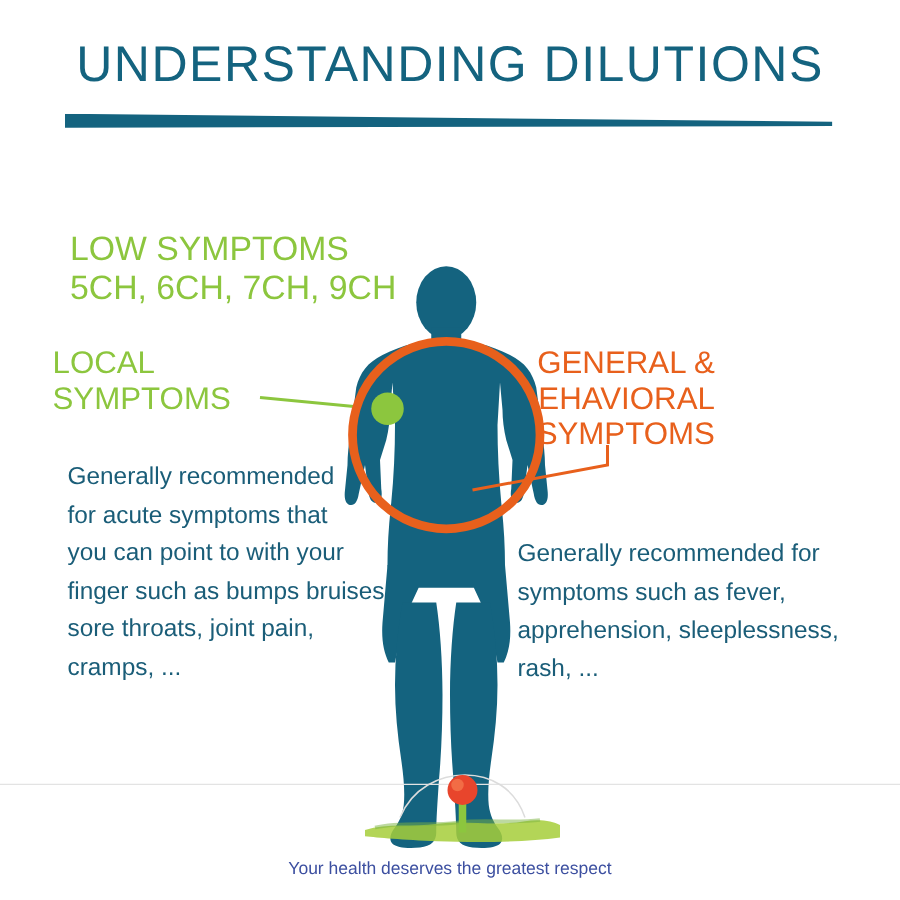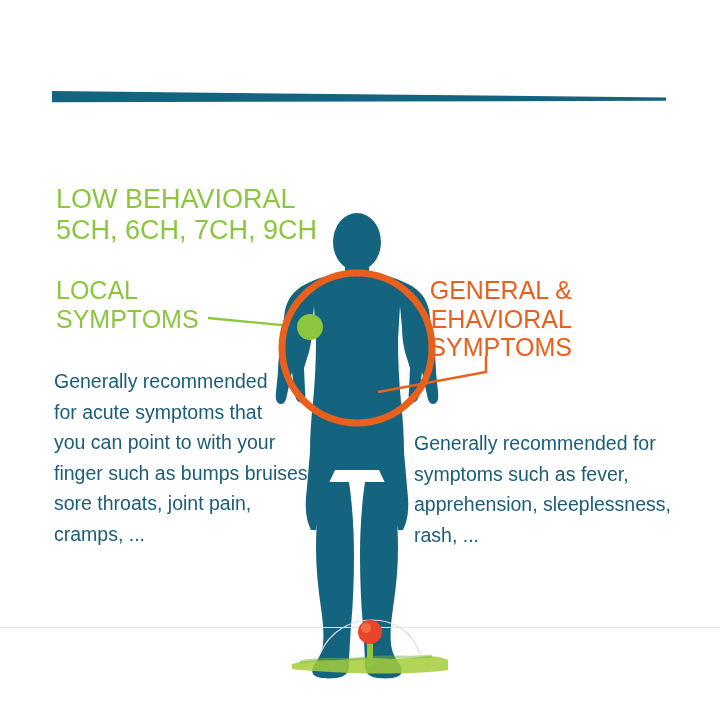--- a/index.html
+++ b/index.html
@@ -57,21 +57,21 @@
     font-size: 27px;
     color: #8cc63e;
   }
   .head-high {
     left: 414px;
     top: 184px;
     font-size: 27px;
     color: #e8601c;
   }
   .head-local {
-    left: 56px;
+    left: 42px;
     top: 276px;
     font-size: 25px;
     color: #8cc63e;
   }
   .head-general {
     left: 414px;
     top: 276px;
     font-size: 25px;
     color: #e8601c;
     text-align: right;
@@ -131,23 +131,24 @@
     text-align: center;
     font-size: 14px;
     color: #3c4fa0;
   }
 </style>
 </head>
 <body>
 
 <div class="poster">
 
+  <div class="title">UNDERSTANDING DILUTIONS</div>
   <div class="title-rule"></div>
 
-  <div class="head-block head-low">LOW BEHAVIORAL
+  <div class="head-block head-low">LOW SYMPTOMS
 5CH, 6CH, 7CH, 9CH</div>
 
   <div class="head-block head-local">LOCAL
 SYMPTOMS</div>
   <div class="head-block head-general">GENERAL &amp;
 BEHAVIORAL
 SYMPTOMS</div>
 
   <div class="para para-left">Generally recommended
 for acute symptoms that
@@ -262,14 +263,15 @@
       <path d="M300,50 C322,45 344,49 366,46 C388,43 410,47 432,44" fill="none" stroke="#7cb342" stroke-width="3" opacity="0.5"></path>
 
       <rect x="367" y="24" width="6" height="30" fill="#8cc63e"></rect>
 
       <circle cx="370" cy="20" r="12" fill="#e8452c"></circle>
       <circle cx="366" cy="16" r="5" fill="#f4764c" opacity="0.8"></circle>
     </svg>
     
   </div>
 
+  <div class="tagline">Your health deserves the greatest respect</div>
 
 </div>
 
 </body></html>

